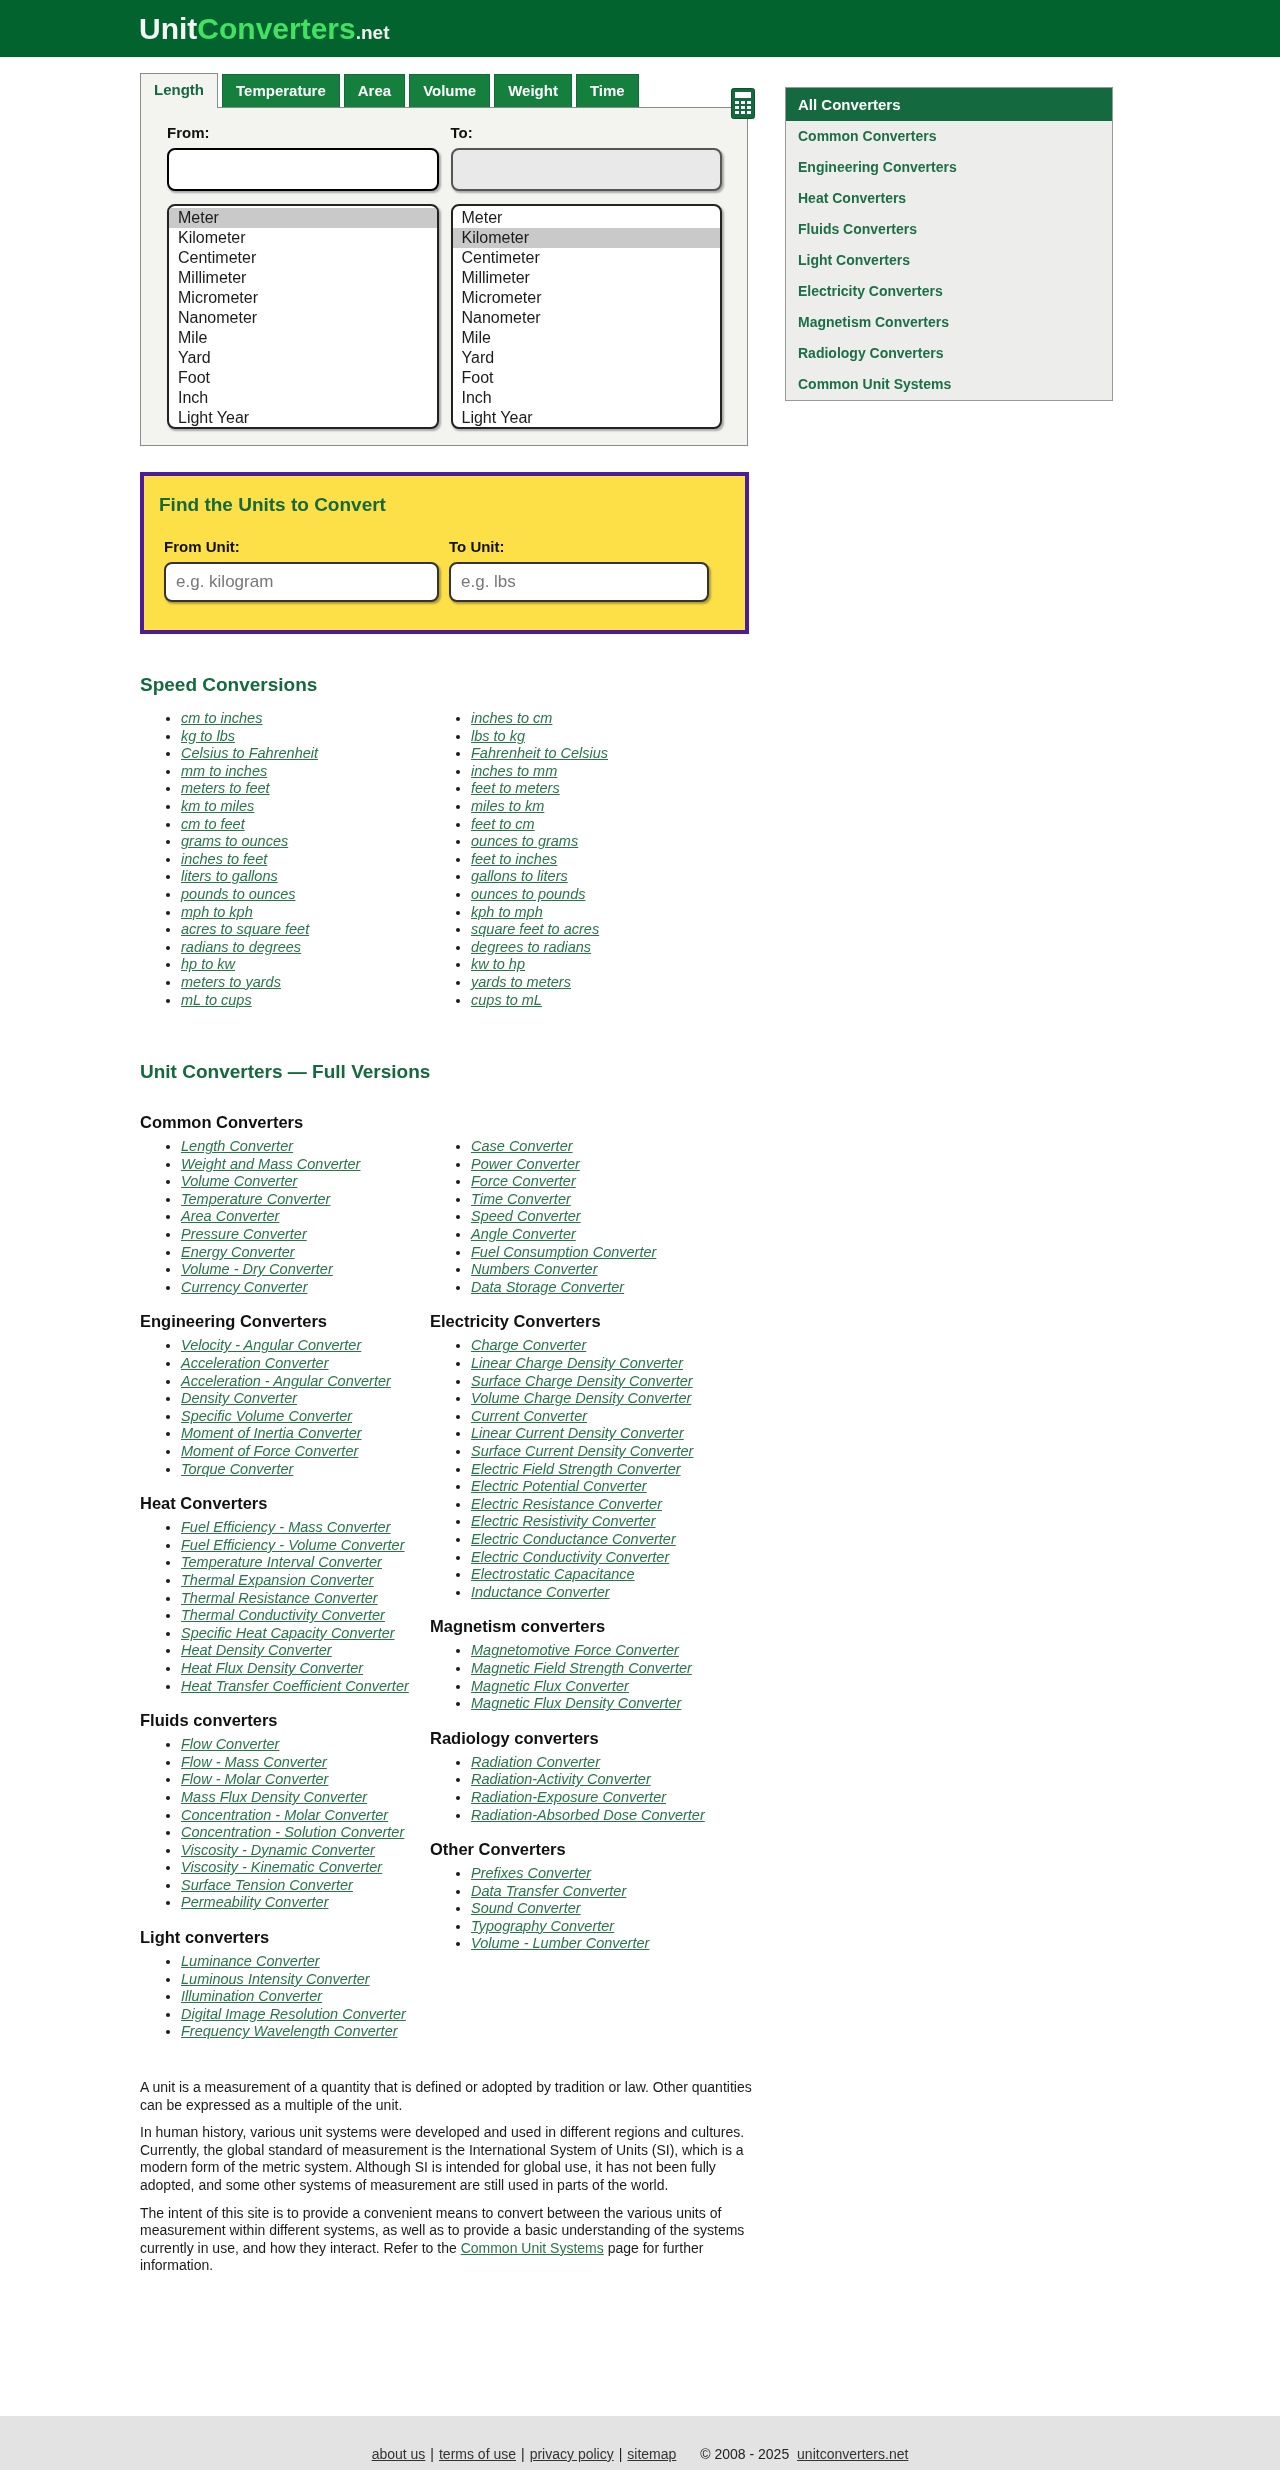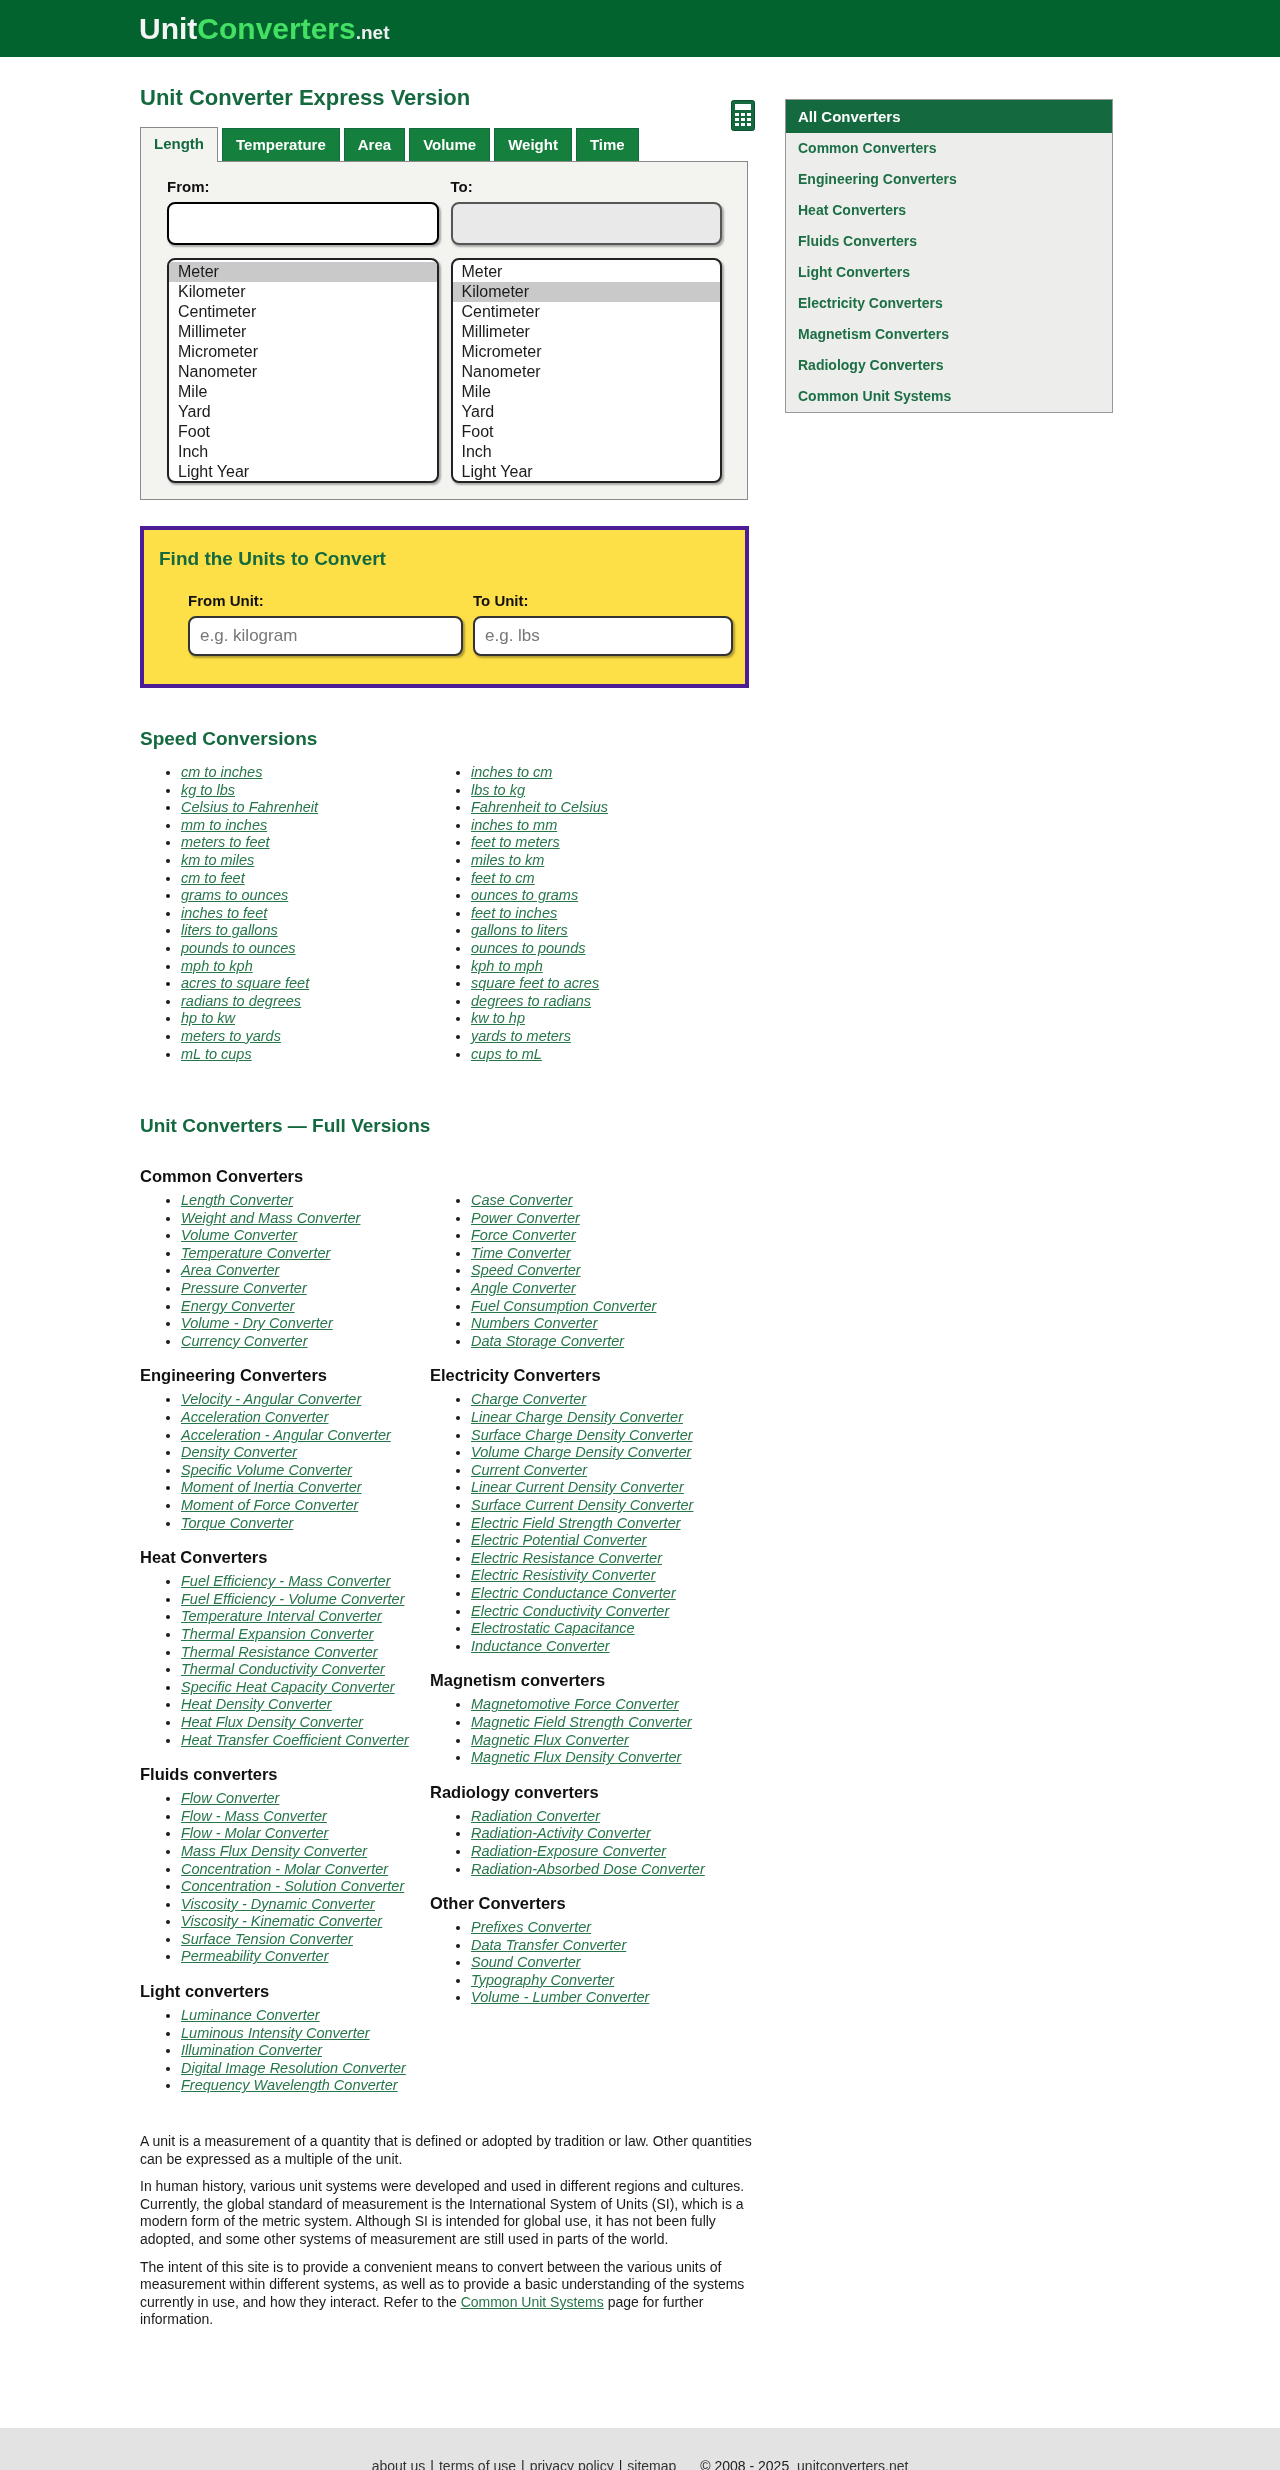--- a/index.html
+++ b/index.html
@@ -38,21 +38,21 @@
   .opt { font-size:16px; line-height:20px; padding:0 9px; cursor:pointer; white-space:nowrap; }
   .opt.selected { background:#c9c9c9; }
   
   .sidebar { position:absolute; left:785px; top:14px; width:328px; border:1px solid #999; background:#ededeb; }
   .sidebar-header { background:#15693f; color:#fff; font-weight:bold; font-size:15px; padding:8px 12px; }
   .sidebar-item { display:block; padding:7px 12px 8px; font-weight:bold; font-size:14px;
          color:#1c6f44; text-decoration:none; cursor:pointer; }
   
   .finder { margin-top:26px; background:#fde047; border:4px solid #4c1d95; width:609px; padding:18px 0 28px 15px; }
   .finder h2 { margin:0 0 16px; font-size:19px; color:#15693f; }
-  .finder-row { display:flex; gap:10px; margin-left:29px; }
+  .finder-row { display:flex; gap:10px; margin-left:5px; }
   .finder-col1 { width:275px; } .finder-col2 { width:260px; }
   .finder input { width:100%; height:40px; border:2px solid #333; border-radius:8px; background:#fff;
          box-shadow:1.5px 2px 2px rgba(0,0,0,.3); font-size:17px; padding:0 10px; }
   .finder input::placeholder { color:#777; opacity:1; }
   
   .section-h2 { color:#15693f; font-size:19px; font-weight:bold; margin:40px 0 14px; }
   .fv-h2 { margin-top:52px; }
   .two-col { display:flex; width:625px; }
   .col-left { width:290px; flex:none; }
   .col-right { flex:1; }
@@ -110,21 +110,20 @@
         <a class="sidebar-item">Light Converters</a>
         <a class="sidebar-item">Electricity Converters</a>
         <a class="sidebar-item">Magnetism Converters</a>
         <a class="sidebar-item">Radiology Converters</a>
         <a class="sidebar-item">Common Unit Systems</a>
       </div>
   </div>
 
   <div class="content">
 
-    <h1 class="express-title">Unit Converter Express Version</h1>
 
     <div class="tabs">
 
     <div class="tab selected">Length</div>
         <div class="tab">Temperature</div>
         <div class="tab">Area</div>
         <div class="tab">Volume</div>
         <div class="tab">Weight</div>
         <div class="tab">Time</div>
       </div>

